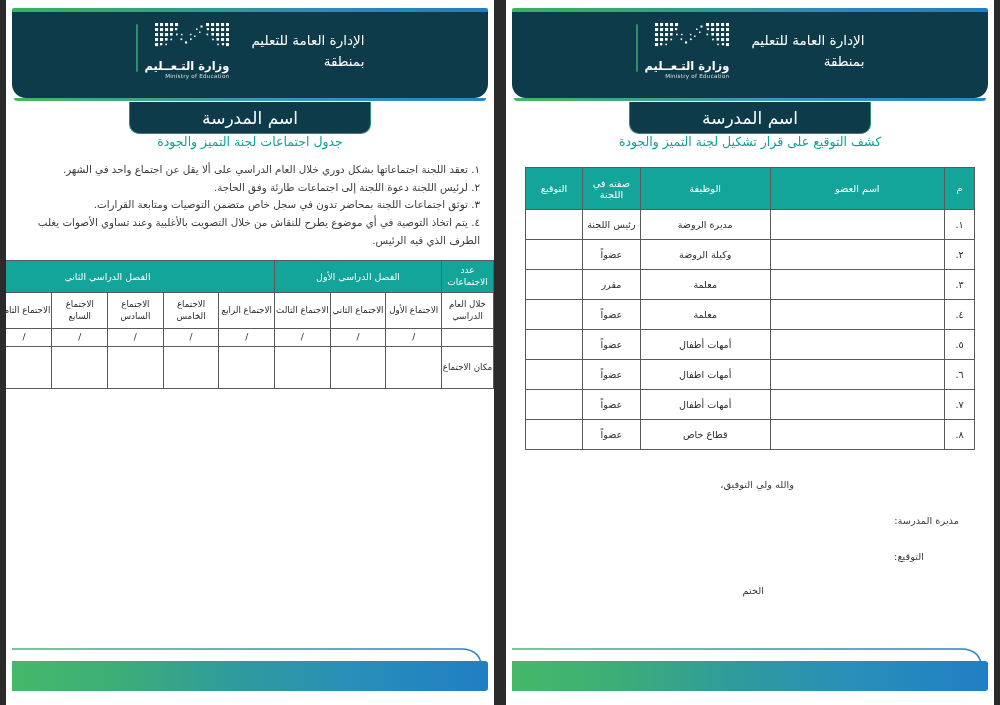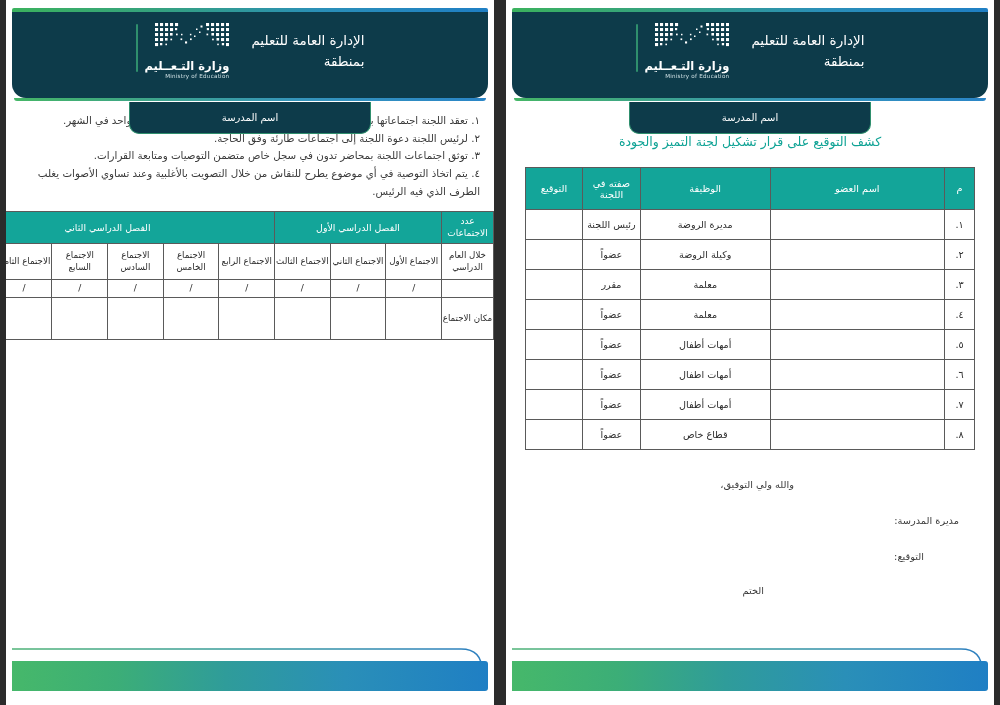--- a/index.html
+++ b/index.html
@@ -123,21 +123,21 @@
     width: 242px;
     height: 32px;
     background: #0d3b4a;
     border: 1px solid #2f8f6d;
     border-top: none;
     border-radius: 0 0 10px 10px;
     display: flex;
     align-items: center;
     justify-content: center;
     color: #ffffff;
-    font-size: 10px;
+    font-size: 17px;
     letter-spacing: .5px;
     z-index: 5;
   }
 
   
   .doc-title {
     margin-top: 34px;
     text-align: center;
     color: #0fa395;
     font-size: 12.5px;
@@ -313,20 +313,21 @@
               <div class="moe-en">Ministry of Education</div>
             </div>
             <div class="moe-rule"></div>
           </div>
         </div>
         <div class="hdr-botline"></div>
       </div>
       <div class="school-plate">اسم المدرسة</div>
     </div>
 
+    <div class="doc-title">جدول اجتماعات لجنة التميز والجودة</div>
 
     <ul class="intro-list">
       <li>١. تعقد اللجنة اجتماعاتها بشكل دوري خلال العام الدراسي على ألا يقل عن اجتماع واحد في الشهر.</li>
       <li>٢. لرئيس اللجنة دعوة اللجنة إلى اجتماعات طارئة وفق الحاجة.</li>
       <li>٣. توثق اجتماعات اللجنة بمحاضر تدون في سجل خاص متضمن التوصيات ومتابعة القرارات.</li>
       <li>٤. يتم اتخاذ التوصية في أي موضوع يطرح للنقاش من خلال التصويت بالأغلبية وعند تساوي الأصوات يغلب الطرف الذي فيه الرئيس.</li>
     </ul>
 
     <table class="tbl-meetings">
       <colgroup>

